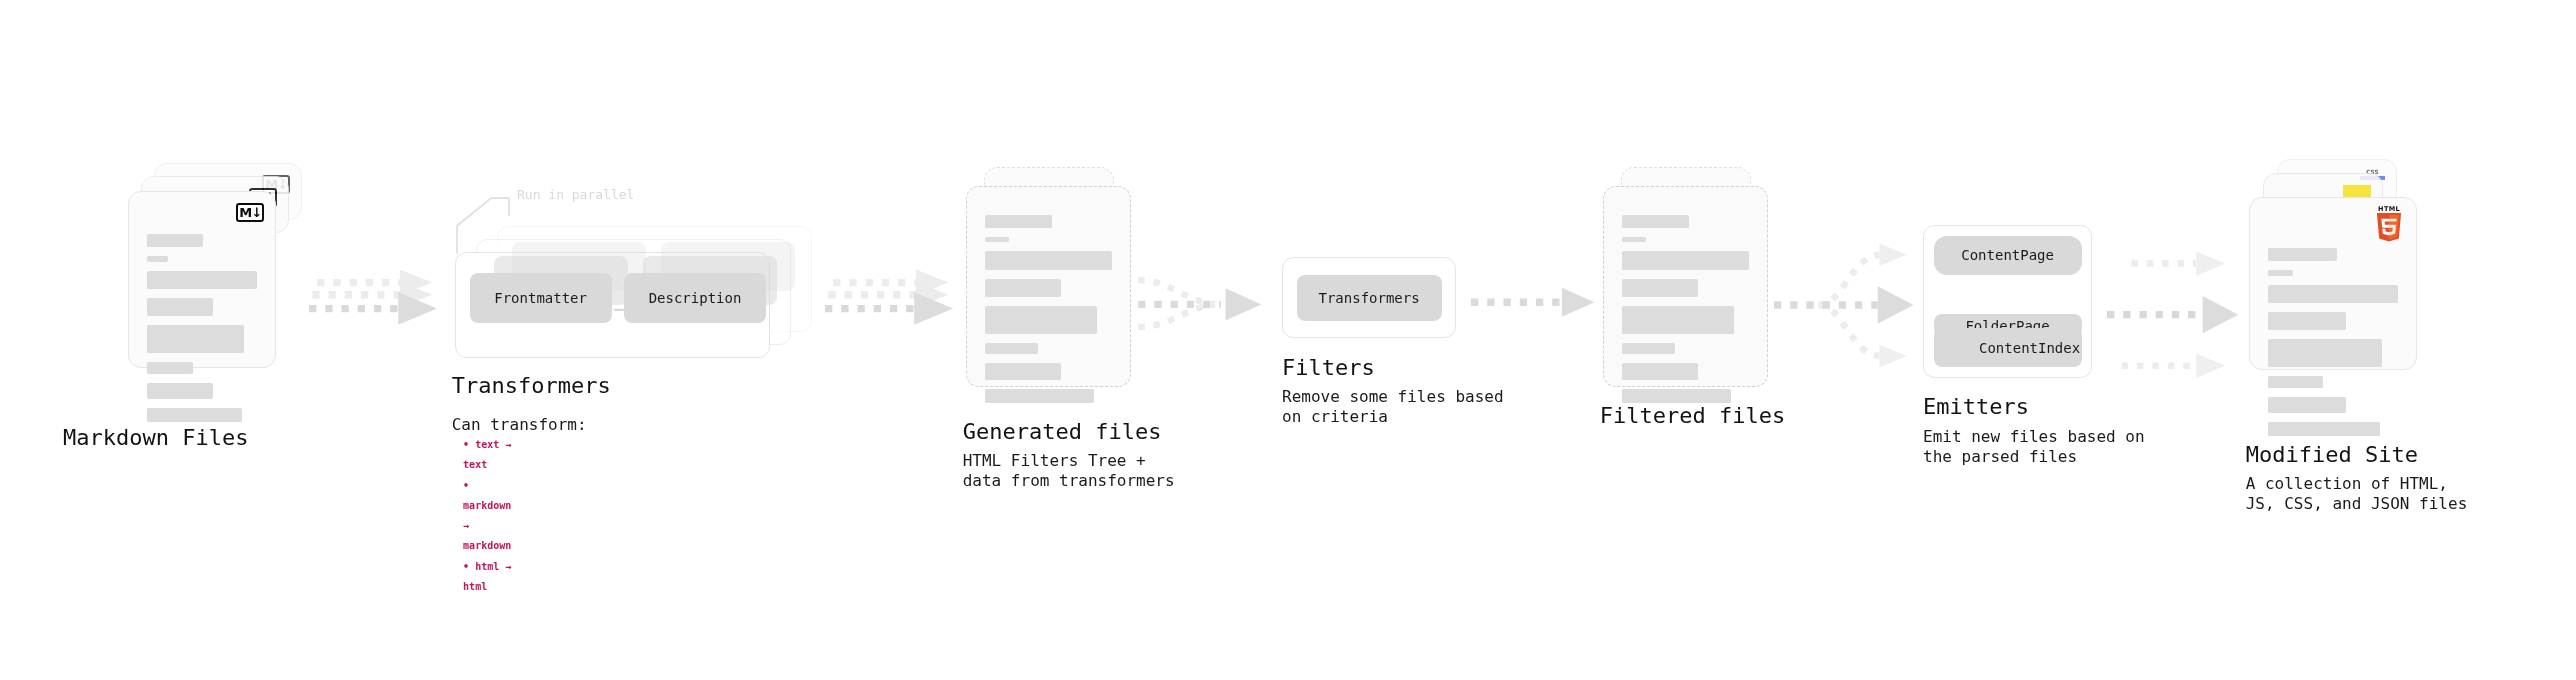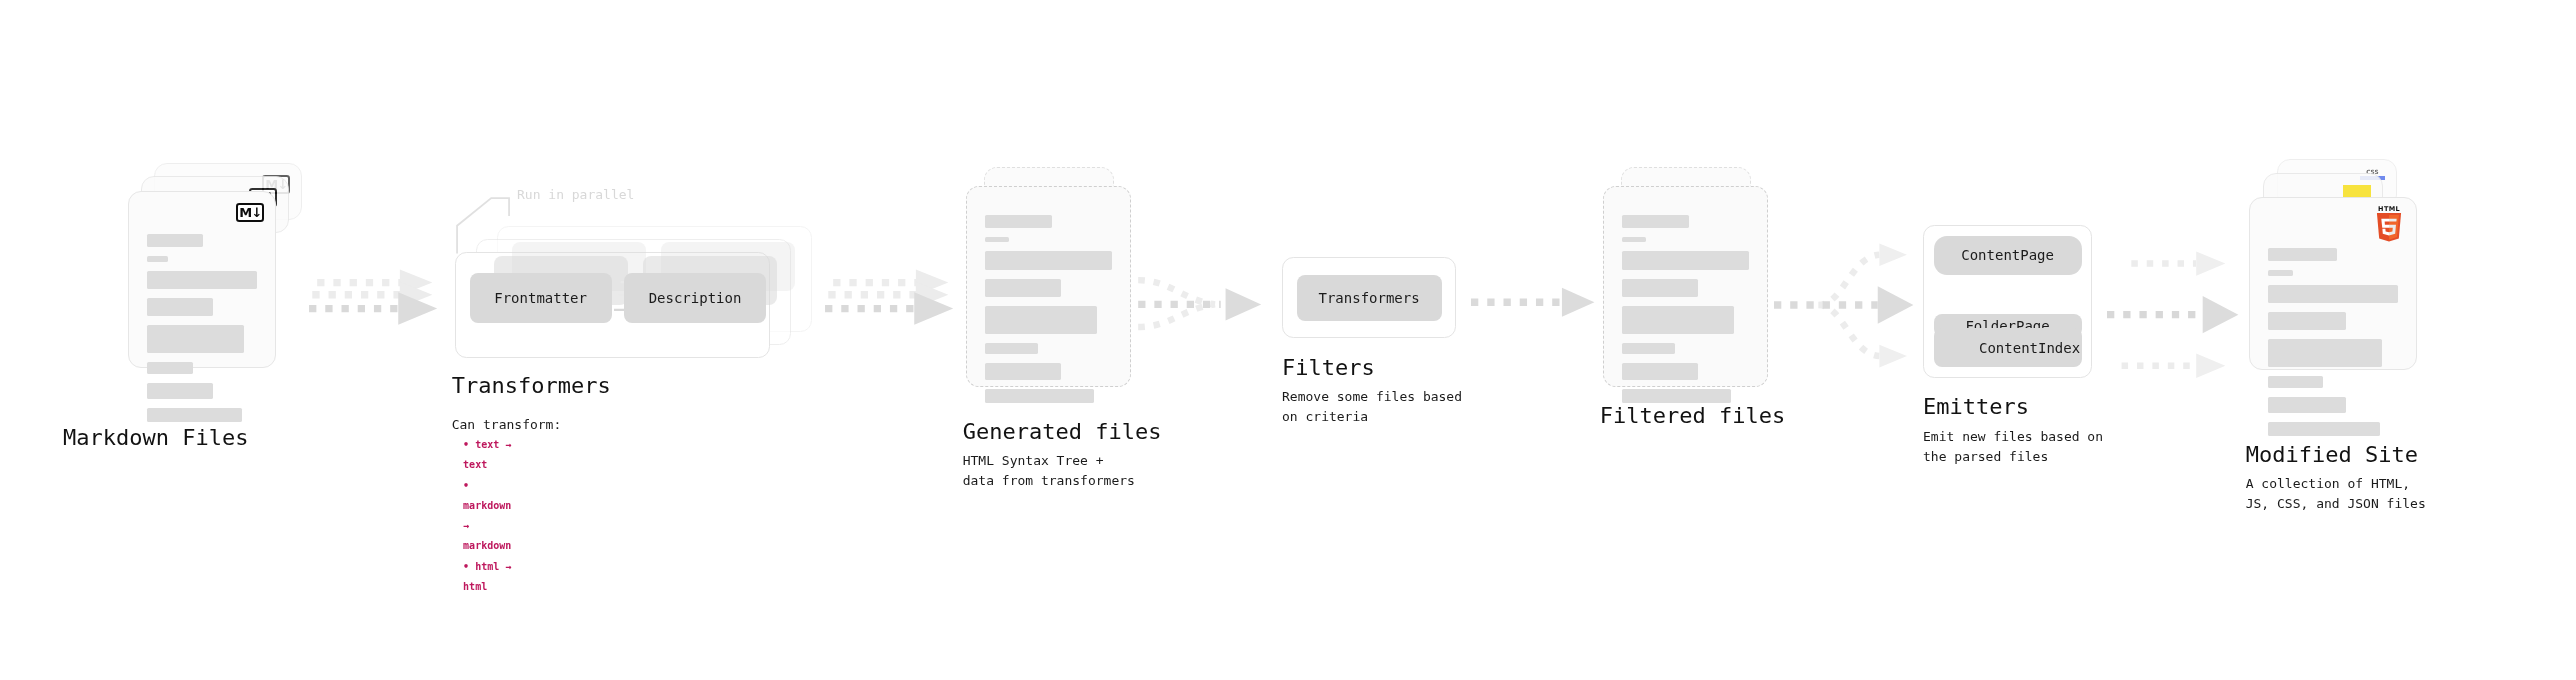--- a/index.html
+++ b/index.html
@@ -104,21 +104,21 @@
   .title {
     position: absolute;
     font-family: "DejaVu Sans Mono", "Liberation Mono", monospace;
     font-size: 22px;
     color: #121212;
     white-space: nowrap;
   }
   .sub {
     position: absolute;
     font-family: "DejaVu Sans Mono", "Liberation Mono", monospace;
-    font-size: 13px;
+    font-size: 16px;
     line-height: 20.3px;
     color: #1b1b1b;
     white-space: pre;
   }
   .bullets {
     position: absolute;
     font-family: "DejaVu Sans Mono", "Liberation Mono", monospace;
     font-size: 10px;
     line-height: 20.3px;
     color: #be185d;
@@ -250,21 +250,21 @@
           <div class="bar" style="width:100%; height:18.7px;"></div>
           <div class="bar" style="width:60%; height:18px;"></div>
           <div class="bar" style="width:88%; height:28px;"></div>
           <div class="bar" style="width:42%; height:11.4px;"></div>
           <div class="bar" style="width:60%; height:16.3px;"></div>
           <div class="bar" style="width:86%; height:14px;"></div>
         </div>
       </div>
     </div>
     <div class="title" style="left:-3.3px; top:252px;">Generated files</div>
-    <div class="sub" style="left:-3.3px; top:284px;">HTML Syntax Tree +
+    <div class="sub" style="left:-3.3px; top:284px;">HTML Filters Tree +
 data from transformers</div>
   </div>
 
   <svg style="left:1138px; top:268px; width:146px; height:89px;" viewBox="0 0 180 110" width="146" height="89">
     <g stroke="#ececec" stroke-width="8" stroke-dasharray="8 11" fill="none">
       <path d="M0,15 C40,15 55,40 95,45"></path>
       <path d="M0,73 C40,73 55,50 95,45"></path>
     </g>
     <g stroke="#dadada" stroke-width="9" stroke-dasharray="9 11" fill="none">
       <line x1="0" y1="45" x2="102" y2="45"></line>

